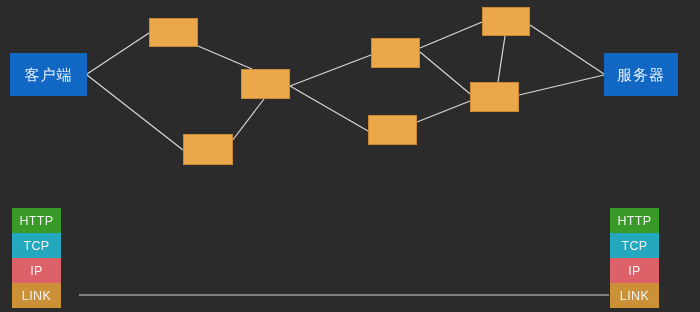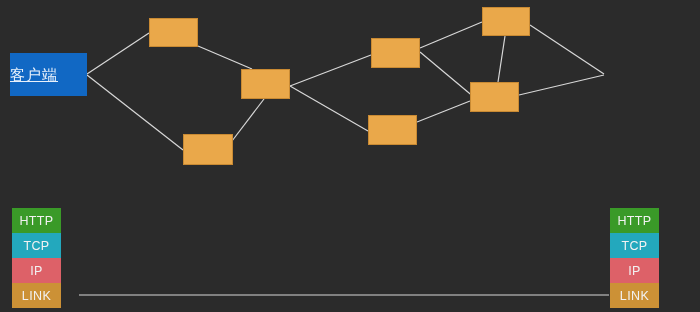--- a/index.html
+++ b/index.html
@@ -22,23 +22,22 @@
     left: 0;
     top: 0;
     width: 700px;
     height: 312px;
   }
   .node {
     position: absolute;
     box-sizing: border-box;
     display: flex;
     align-items: center;
-    justify-content: flex-start;
+    justify-content: center;
     line-height: 1;
-    text-decoration: underline;
   }
   .endpoint {
     background: #1168c4;
     color: #e8f1fb;
     font-size: 15px;
     letter-spacing: 1px;
     z-index: 4;
   }
   .router {
     background: #eaa84a;
@@ -79,20 +78,23 @@
       <line x1="505" y1="36" x2="498" y2="82" stroke="#d8d8d8" stroke-width="1.2"></line>
       <line x1="530" y1="25" x2="604" y2="74" stroke="#d8d8d8" stroke-width="1.2"></line>
       <line x1="519" y1="95" x2="604" y2="75" stroke="#d8d8d8" stroke-width="1.2"></line>
       <line x1="79" y1="295" x2="609" y2="295" stroke="#d8d8d8" stroke-width="1.2"></line>
     </svg>
 
   <div class="node endpoint" style="left: 10px; top: 53px; width: 77px; height: 43px; background: rgb(17, 104, 196);">
     <span>客户端</span>
   </div>
 
+  <div class="node endpoint" style="left: 604px; top: 53px; width: 74px; height: 43px; background: rgb(17, 104, 196);">
+    <span>服务器</span>
+  </div>
 
   <div id="routers">
       <div class="node router" style="left: 149px; top: 18px; width: 49px; height: 29px; background: rgb(234, 168, 74); border-color: rgb(201, 138, 51);"></div>
       <div class="node router" style="left: 183px; top: 134px; width: 50px; height: 31px; background: rgb(234, 168, 74); border-color: rgb(201, 138, 51);"></div>
       <div class="node router" style="left: 241px; top: 69px; width: 49px; height: 30px; background: rgb(234, 168, 74); border-color: rgb(201, 138, 51);"></div>
       <div class="node router" style="left: 371px; top: 38px; width: 49px; height: 30px; background: rgb(234, 168, 74); border-color: rgb(201, 138, 51);"></div>
       <div class="node router" style="left: 368px; top: 115px; width: 49px; height: 30px; background: rgb(234, 168, 74); border-color: rgb(201, 138, 51);"></div>
       <div class="node router" style="left: 482px; top: 7px; width: 48px; height: 29px; background: rgb(234, 168, 74); border-color: rgb(201, 138, 51);"></div>
       <div class="node router" style="left: 470px; top: 82px; width: 49px; height: 30px; background: rgb(234, 168, 74); border-color: rgb(201, 138, 51);"></div>
     </div>

